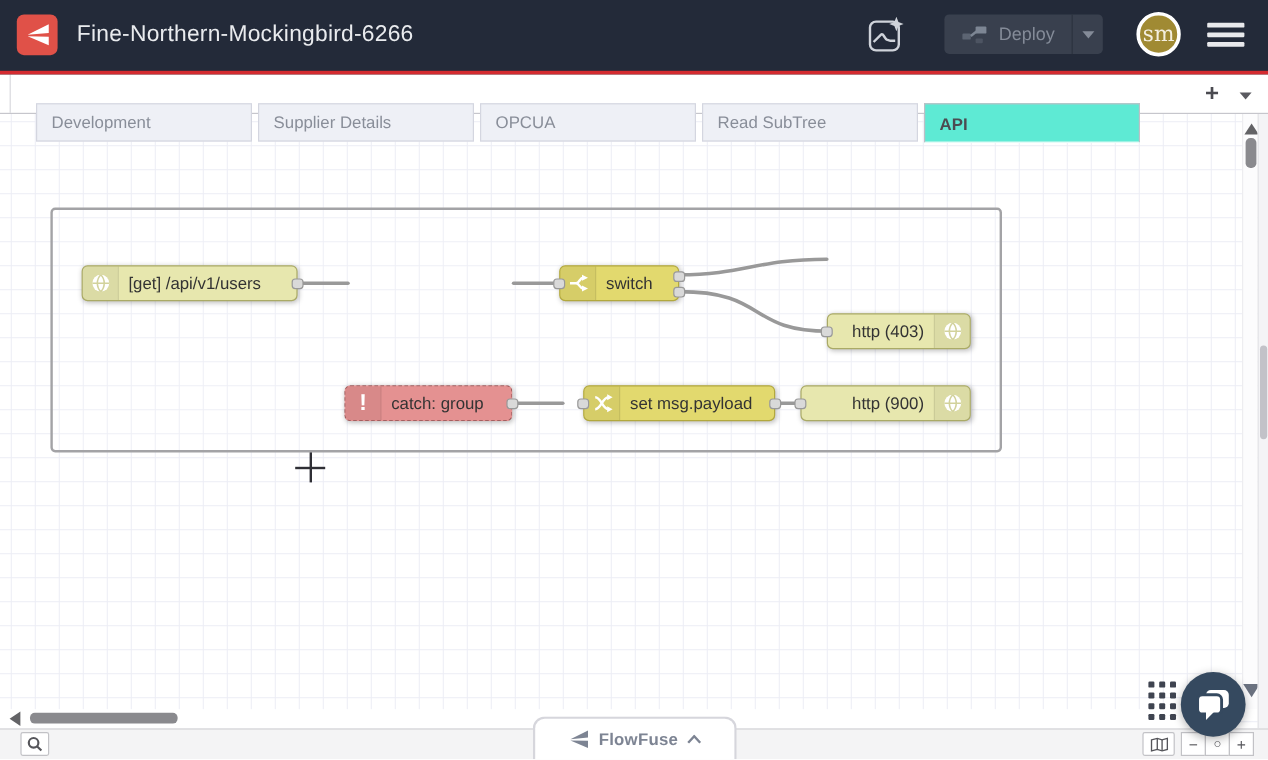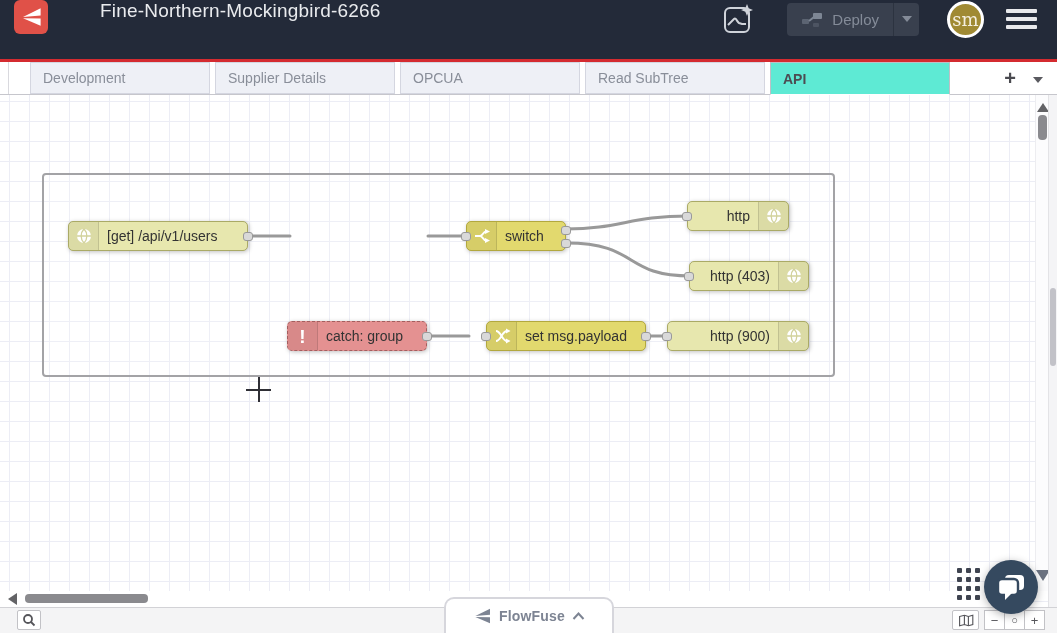--- a/index.html
+++ b/index.html
@@ -2,21 +2,21 @@
 <html><head>
 <meta charset="utf-8">
 <style>
   * { margin:0; padding:0; box-sizing:border-box; }
   html,body { width:1057px; height:633px; overflow:hidden; }
   body { font-family:"Liberation Sans", sans-serif; background:#fff; }
   #app { position:relative; width:1057px; height:633px; overflow:hidden; background:#fff; }
 
   
   .topbar { height:62px; background:#232a39; border-bottom:3px solid #d42b30;
-            display:flex; align-items:flex-start; padding:0 20px 2px 14px; position:relative; z-index:20;gap:36px; }
+            display:flex; align-items:center; padding:0 20px 2px 14px; position:relative; z-index:20; }
   .logo-box { width:34px; height:34px; border-radius:6px; background:#e05148;
               display:flex; align-items:center; justify-content:center; flex:0 0 auto; }
   .app-title { color:#e9ebee; font-size:19px; font-weight:500; margin-left:16px; letter-spacing:.2px; }
   .topbar-right { margin-left:auto; display:flex; align-items:center; }
   .ai-icon-btn { width:38px; height:38px; display:flex; align-items:center; justify-content:center; margin-right:30px; cursor:pointer; }
   .deploy-btn { display:flex; align-items:stretch; height:33px; background:#39404e; border-radius:4px; overflow:hidden; margin-right:28px; }
   .deploy-main { display:flex; align-items:center; padding:0 14px; }
   .deploy-label { color:#848b98; font-size:15px; margin-left:9px; }
   .deploy-caret { width:26px; display:flex; align-items:center; justify-content:center; border-left:1px solid #2c3340; }
   .caret-down { width:0; height:0; border-left:5px solid transparent; border-right:5px solid transparent; border-top:6px solid #848b98; }
@@ -26,21 +26,21 @@
   .hamburger { display:flex; flex-direction:column; gap:4px; cursor:pointer; padding:4px 0; }
   .hamburger span { display:block; width:31px; height:4px; background:#e8e9ec; border-radius:1px; }
 
   
   .tabbar { height:33px; background:#fff; position:relative; display:flex; align-items:flex-start; }
   .tabbar-baseline { position:absolute; left:0; right:0; bottom:0; height:1px; background:#c6c6cc; }
   .tab-spacer { width:22px; height:32px; border-left:1px solid #d9d9de; margin-left:8px; }
   .tab { width:180px; height:32px; background:#eef0f6; border:1px solid #d4d6e0;
          display:flex; align-items:center; padding:0 12px; margin-right:5px;
          color:#898e99; font-size:14px; cursor:pointer; position:relative; z-index:1;
-         white-space:nowrap; overflow:hidden; }
+         white-space:nowrap; overflow:hidden;margin-top:24px; }
   .tab.active { background:#5eead4; border-color:#bfbfc6; border-bottom:1px solid #fff; height:33px;
                 color:#4c4c52; font-weight:700; z-index:3; }
   .tab-add { position:absolute; right:34px; top:4px; width:26px; height:24px; display:flex; align-items:center;
              justify-content:center; font-size:20px; font-weight:700; color:#4a4a50; cursor:pointer; }
   .tab-menu { position:absolute; right:8px; top:10px; width:22px; height:16px; display:flex; align-items:center;
               justify-content:center; cursor:pointer; }
   .tab-menu .caret-down { border-top-color:#5a5a60; }
 
   
   .canvas { position:relative; width:1057px; height:512px; background:#fff; overflow:hidden;
@@ -220,30 +220,20 @@
           <path d="M12 2 L17 4.5 L12 7 Z" fill="#fff"></path>
           <path d="M12 11 L17 13.5 L12 16 Z" fill="#fff"></path>
         </svg>
       </div>
       <span class="lbl">switch</span>
       <span class="port port-in"></span>
       <span class="port" style="right:-6px; top:4px;"></span>
       <span class="port" style="right:-6px; top:17px;"></span>
     </div>
 
-    <div class="node n-khaki align-right" style="left:687px; top:106px; width:102px;">
-      <span class="lbl">http</span>
-      <div class="icon-cell icon-right">
-        <svg width="16" height="16" viewBox="0 0 16 16">
-            <circle cx="8" cy="8" r="7" fill="#fff"></circle>
-            <path d="M1 8 h14 M8 1 a10 10 0 0 0 0 14 M8 1 a10 10 0 0 1 0 14" stroke="#d2d29c" stroke-width="1.3" fill="none"></path>
-          </svg>
-      </div>
-      <span class="port port-in"></span>
-    </div>
 
     <div class="node n-khaki align-right" style="left:689px; top:166px; width:120px;">
       <span class="lbl">http (403)</span>
       <div class="icon-cell icon-right">
         <svg width="16" height="16" viewBox="0 0 16 16">
             <circle cx="8" cy="8" r="7" fill="#fff"></circle>
             <path d="M1 8 h14 M8 1 a10 10 0 0 0 0 14 M8 1 a10 10 0 0 1 0 14" stroke="#d2d29c" stroke-width="1.3" fill="none"></path>
           </svg>
       </div>
       <span class="port port-in"></span>

